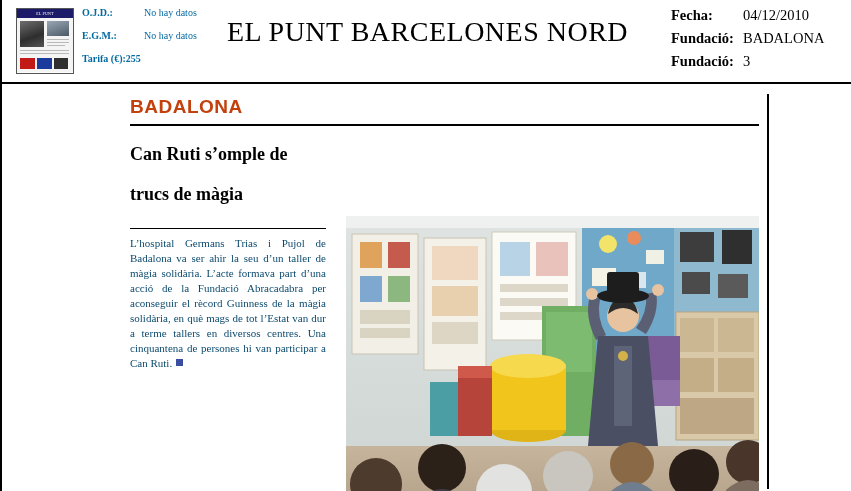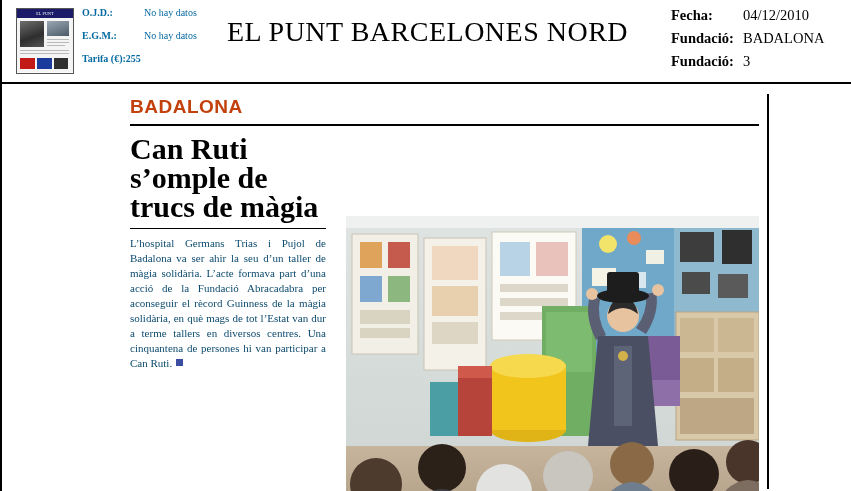--- a/index.html
+++ b/index.html
@@ -203,22 +203,22 @@
     background: #000;
   }
 
   .headline {
     position: absolute;
     left: 128px;
     top: 52px;
     width: 196px;
     font-family: "Liberation Serif", serif;
     font-weight: bold;
-    font-size: 30px;
-    line-height: 29px;
+    font-size: 18px;
+    line-height: 40px;
     color: #000;
   }
   .headline-rule {
     position: absolute;
     left: 128px;
     top: 146px;
     width: 196px;
     height: 1px;
     background: #000;
   }

